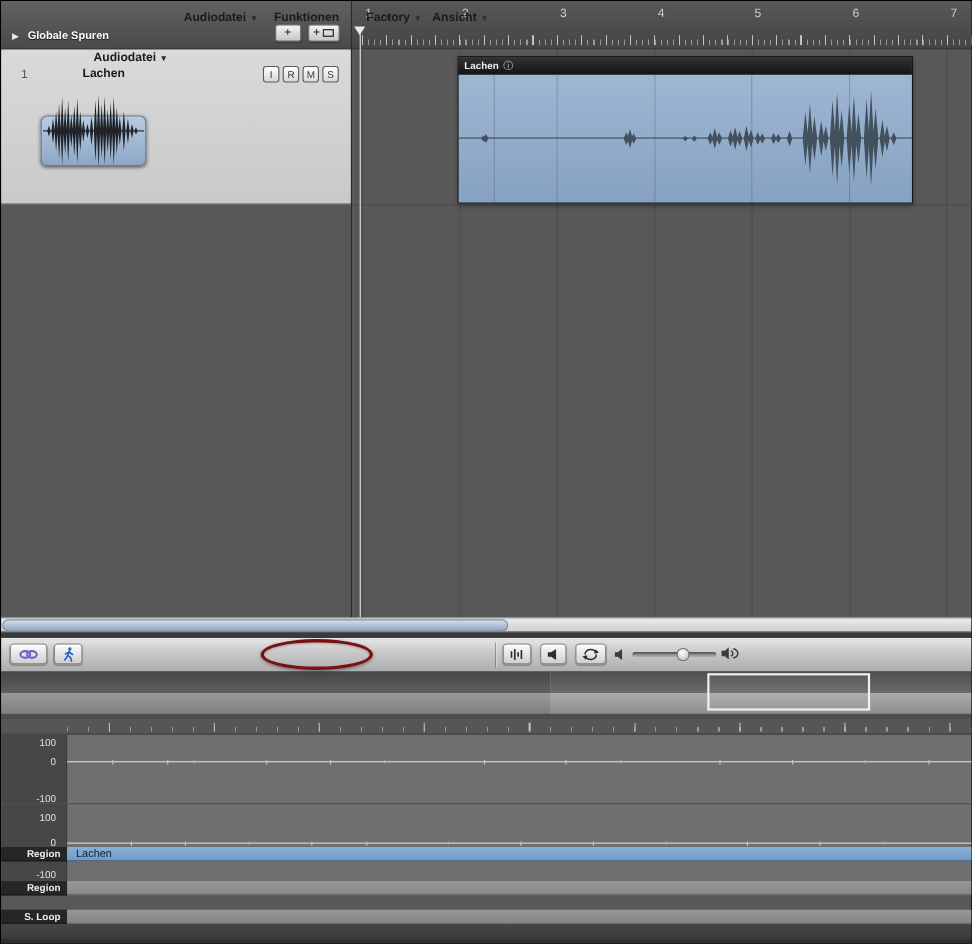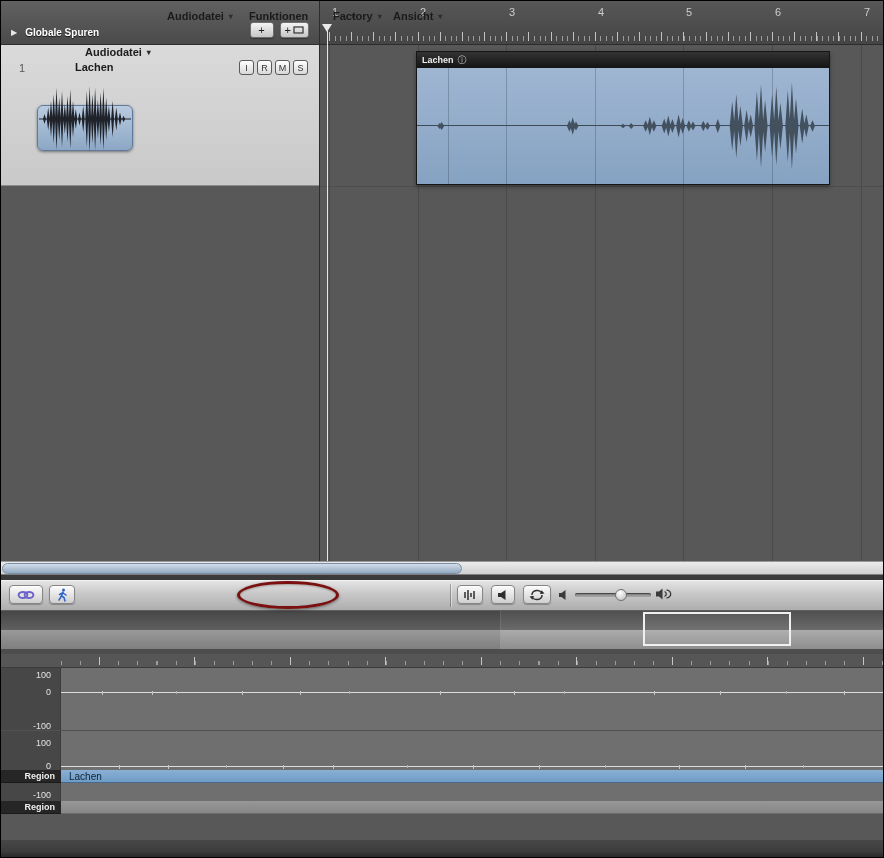--- a/index.html
+++ b/index.html
@@ -369,15 +369,19 @@
   <div class="abs erow" style="top:800px">
     <div class="erow-label">Region</div>
     <div class="erow-content anker-bg"></div>
   </div>
   <div class="abs erow" style="top:769px">
     <div class="erow-label">Region</div>
     <div class="erow-content region-row-bg">
       <span>Lachen</span>
     </div>
   </div>
+  <div class="abs erow" style="top:826px">
+    <div class="erow-label">S. Loop</div>
+    <div class="erow-content sloop-bg"></div>
+  </div>
 
   <div class="abs bottom-strip"></div>
 </div>
 
 </body></html>

